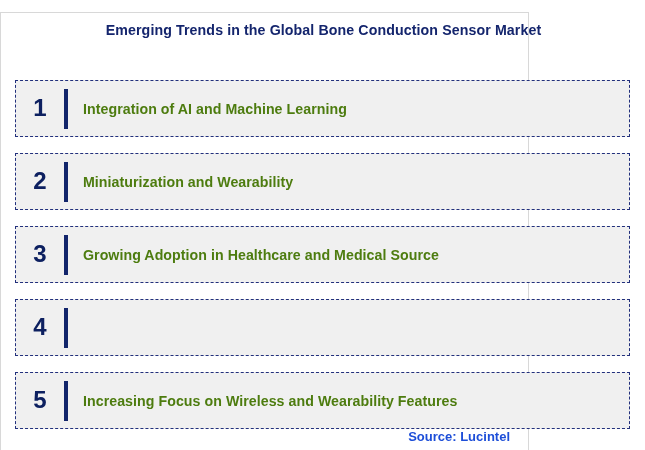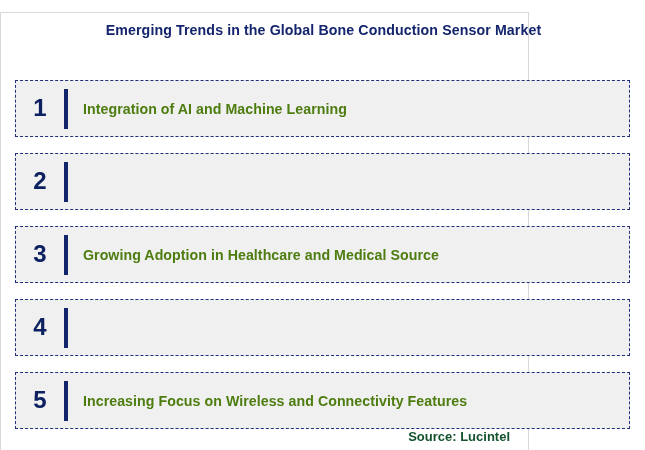--- a/index.html
+++ b/index.html
@@ -78,21 +78,21 @@
     color: #4d7c0f;
     letter-spacing: 0.05px;
     white-space: nowrap;
   }
   .source {
     position: absolute;
     right: 18px;
     bottom: 17px;
     font-size: 13px;
     font-weight: bold;
-    color: #14532d;
+    color: #1d4ed8;
     white-space: nowrap;
   }
 </style>
 </head>
 <body>
 
 <div id="canvas">
 
   <div class="title">Emerging Trends in the Global Bone Conduction Sensor Market</div>
 
@@ -100,36 +100,37 @@
 
     <div class="trend-row">
       <div class="trend-num">1</div>
       <div class="trend-divider"></div>
       <div class="trend-label">Integration of AI and Machine Learning</div>
     </div>
 
     <div class="trend-row">
       <div class="trend-num">2</div>
       <div class="trend-divider"></div>
+      <div class="trend-label">Miniaturization and Wearability</div>
     </div>
 
     <div class="trend-row">
       <div class="trend-num">3</div>
       <div class="trend-divider"></div>
       <div class="trend-label">Growing Adoption in Healthcare and Medical Source</div>
     </div>
 
     <div class="trend-row">
       <div class="trend-num">4</div>
       <div class="trend-divider"></div>
     </div>
 
     <div class="trend-row">
       <div class="trend-num">5</div>
       <div class="trend-divider"></div>
-      <div class="trend-label">Increasing Focus on Wireless and Connectivity Features</div>
+      <div class="trend-label">Increasing Focus on Wireless and Wearability Features</div>
     </div>
 
   </div>
 
   <div class="source">Source: Lucintel</div>
 
 </div>
 
 </body></html>

